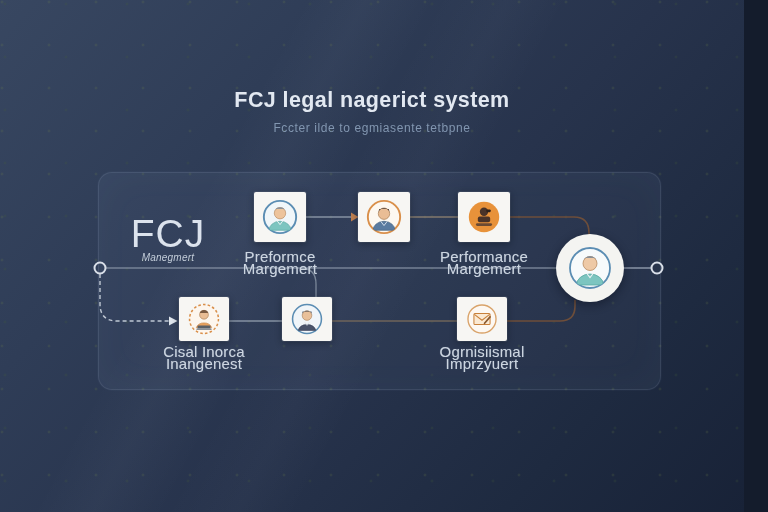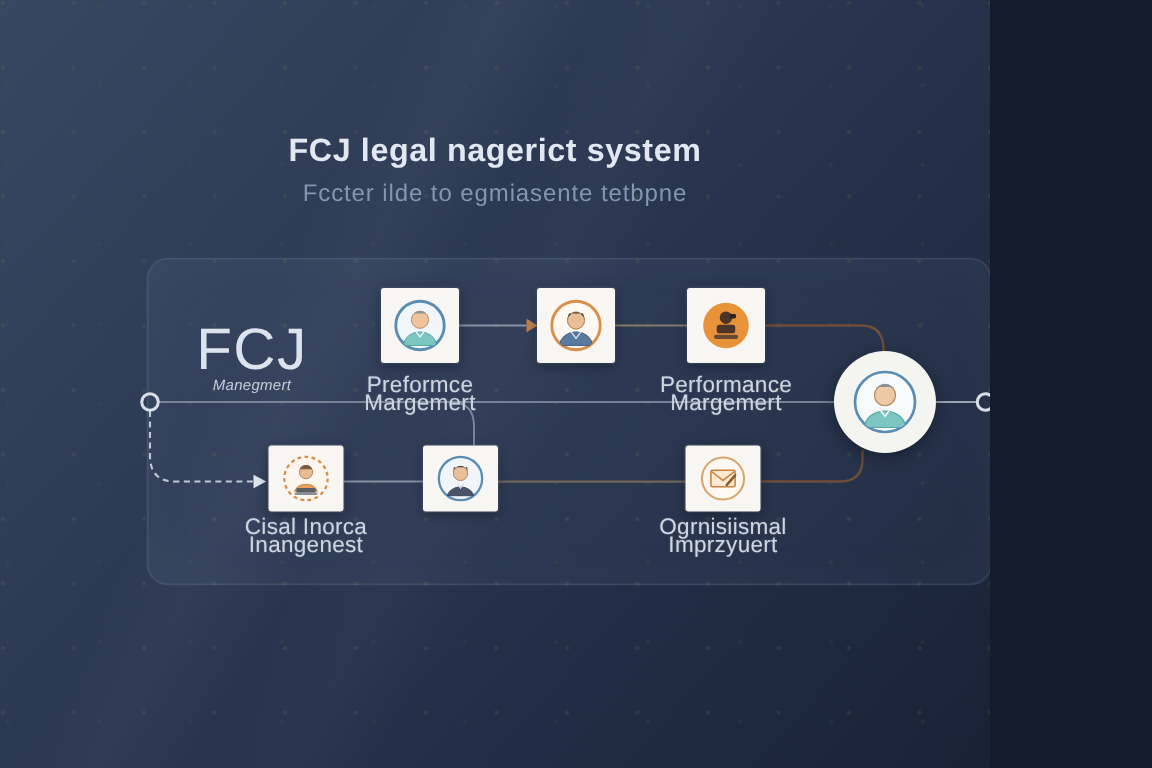--- a/index.html
+++ b/index.html
@@ -1,28 +1,28 @@
 <!DOCTYPE html>
 <html><head>
 <meta charset="utf-8">
 <style>
   html,body{margin:0;padding:0;background:#141c2c;}
   .stage{
-    position:relative;width:660px;height:512px;overflow:hidden;
+    position:relative;width:744px;height:512px;overflow:hidden;
     font-family:"Liberation Sans",sans-serif;
     background:
       linear-gradient(118deg, rgba(225,235,255,0.00) 30%, rgba(225,235,255,0.030) 36%, rgba(225,235,255,0.00) 43%, rgba(225,235,255,0.022) 50%, rgba(225,235,255,0.00) 56%),
       radial-gradient(circle at 2px 2px, rgba(120,140,70,0.16) 1px, transparent 1.8px),
       radial-gradient(circle at 5px 4px, rgba(70,95,55,0.20) 1px, transparent 1.8px),
       linear-gradient(132deg,#384761 0%,#2f3d57 28%,#27334c 55%,#1e2a40 80%,#182237 100%);
     background-size:auto,47px 43px,61px 53px,auto;
   }
   .hdr{position:absolute;left:0;right:0;top:88px;text-align:center;pointer-events:none;}
   .hdr h1{margin:0;font-size:21.5px;font-weight:700;letter-spacing:.4px;color:#e2e8f1;}
-  .hdr p{margin:8px 0 0 0;font-size:16px;letter-spacing:.6px;color:#8296b0;}
+  .hdr p{margin:8px 0 0 0;font-size:12px;letter-spacing:.6px;color:#8296b0;}
   .panel{
     position:absolute;left:98px;top:172px;width:561px;height:216px;
     border-radius:14px;background:rgba(170,190,220,0.055);
     border:1px solid rgba(200,215,235,0.12);
     box-shadow:0 0 0 1px rgba(120,140,170,0.05), inset 0 0 40px rgba(200,220,255,0.03);
   }
   .connectors{position:absolute;left:0;top:0;pointer-events:none;}
   .left-node{position:absolute;left:128px;top:219px;width:80px;text-align:center;}
   .left-node .big{font-size:39px;font-weight:500;color:#dce3ed;letter-spacing:1px;line-height:30px;}
   .left-node .small{margin-top:3px;font-size:10px;color:#c3cdd9;letter-spacing:.2px;font-style:italic;}

